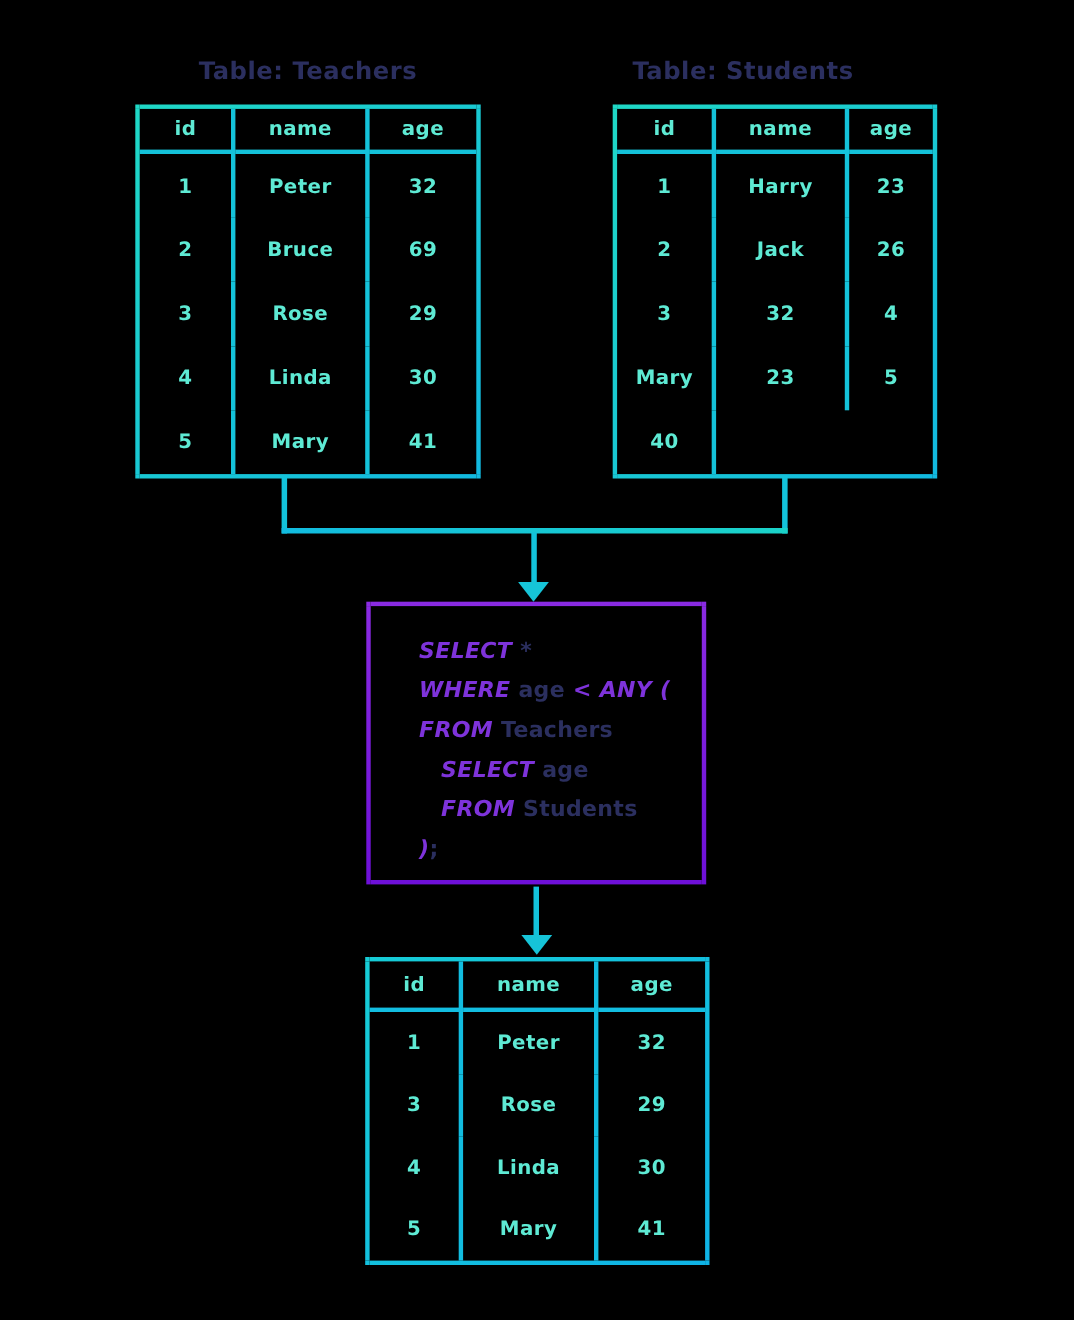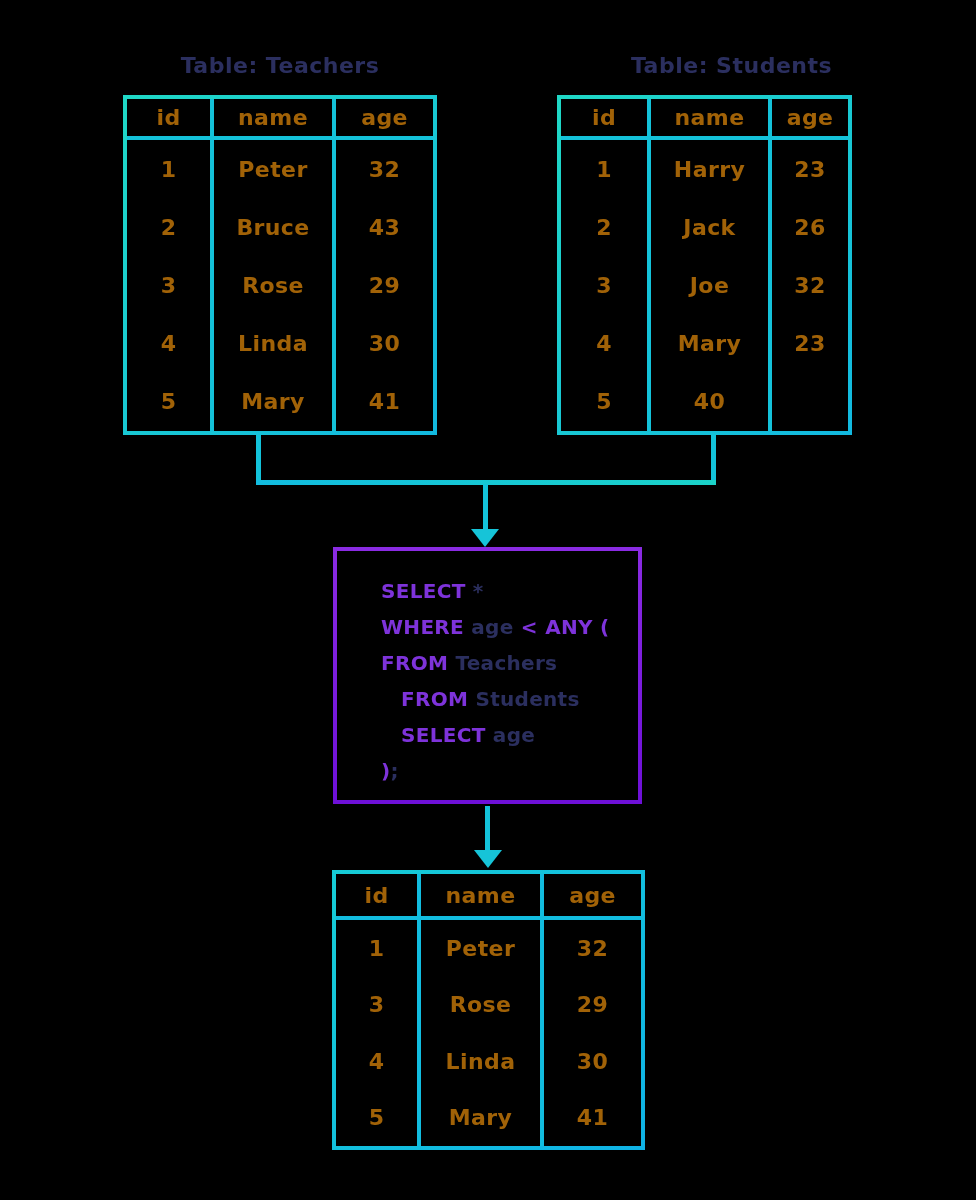--- a/index.html
+++ b/index.html
@@ -13,21 +13,21 @@
   }
   .dtable{
     position:absolute;display:grid;box-sizing:border-box;
     border:4px solid #16c8d4;
     border-image:linear-gradient(135deg,#1fd8c6 0%,#12b9e0 100%) 1;
     background:transparent;
   }
   .dtable{--div:#14c2da;}
   .cell{
     display:flex;align-items:center;justify-content:center;
-    color:#a16207;font-size:22px;letter-spacing:.4px;box-sizing:border-box;
+    color:#5eead4;font-size:18px;letter-spacing:.4px;box-sizing:border-box;
   }
   .cell:nth-child(3n+1),.cell:nth-child(3n+2){border-right:4px solid var(--div);}
   .cell.hd{border-bottom:4px solid var(--div);}
   
   #teachers-table{left:123px;top:95px;width:314px;height:340px;
     grid-template-columns:87px 122px 97px;grid-template-rows:41px repeat(5,58.2px);}
   #students-table{left:557px;top:95px;width:295px;height:340px;
     grid-template-columns:90px 121px 76px;grid-template-rows:41px repeat(5,58.2px);}
   #result-table{left:332px;top:870px;width:313px;height:280px;
     grid-template-columns:85px 123px 97px;grid-template-rows:46px repeat(4,56.5px);
@@ -49,41 +49,41 @@
   #arrow2-head{left:474px;top:850px;}
   
   #sql-box{
     position:absolute;left:333px;top:547px;width:309px;height:257px;
     box-sizing:border-box;border:4px solid #7d1fdc;
     border-image:linear-gradient(180deg,#8a2be2 0%,#6e10d8 100%) 1;
     padding:22px 0 0 44px;
   }
   .sql-line{white-space:pre;line-height:36px;font-size:20px;letter-spacing:.3px;}
   .sql-line.indent{margin-left:20px;}
-  .kw{color:#7e33da;}
+  .kw{color:#7e33da;font-style:italic;}
   .pl{color:#2b2f5f;}
 </style>
 </head>
 <body>
 
 <div class="canvas">
 
   <div class="tbl-title" style="left:123px;top:53px;width:314px;">Table: Teachers</div>
-  <div class="tbl-title" style="left:584px;top:53px;width:295px;">Table: Students</div>
+  <div class="tbl-title" style="left:528px;top:53px;width:295px;">Table: Students</div>
 
   <div class="dtable" id="teachers-table">
     <div class="cell hd">id</div>
     <div class="cell hd">name</div>
     <div class="cell hd">age</div>
     <div class="cell">1</div>
     <div class="cell">Peter</div>
     <div class="cell">32</div>
     <div class="cell">2</div>
     <div class="cell">Bruce</div>
-    <div class="cell">43</div>
+    <div class="cell">69</div>
     <div class="cell">3</div>
     <div class="cell">Rose</div>
     <div class="cell">29</div>
     <div class="cell">4</div>
     <div class="cell">Linda</div>
     <div class="cell">30</div>
     <div class="cell">5</div>
     <div class="cell">Mary</div>
     <div class="cell">41</div>
   </div>
@@ -92,41 +92,40 @@
     <div class="cell hd">id</div>
     <div class="cell hd">name</div>
     <div class="cell hd">age</div>
     <div class="cell">1</div>
     <div class="cell">Harry</div>
     <div class="cell">23</div>
     <div class="cell">2</div>
     <div class="cell">Jack</div>
     <div class="cell">26</div>
     <div class="cell">3</div>
-    <div class="cell">Joe</div>
     <div class="cell">32</div>
     <div class="cell">4</div>
     <div class="cell">Mary</div>
     <div class="cell">23</div>
     <div class="cell">5</div>
     <div class="cell">40</div>
   </div>
 
   <div class="cline" id="conn-left-v"></div>
   <div class="cline" id="conn-right-v"></div>
   <div class="cline" id="conn-h"></div>
   <div class="cline" id="arrow1-shaft"></div>
   <div class="arrowhead" id="arrow1-head"></div>
 
   <div id="sql-box">
     <div class="sql-line"><span class="kw">SELECT</span><span class="pl"> *</span></div>
     <div class="sql-line"><span class="kw">WHERE</span><span class="pl"> age </span><span class="kw">&lt; ANY (</span></div>
     <div class="sql-line"><span class="kw">FROM</span><span class="pl"> Teachers</span></div>
+    <div class="sql-line indent"><span class="kw">SELECT</span><span class="pl"> age</span></div>
     <div class="sql-line indent"><span class="kw">FROM</span><span class="pl"> Students</span></div>
-    <div class="sql-line indent"><span class="kw">SELECT</span><span class="pl"> age</span></div>
     <div class="sql-line"><span class="kw">)</span><span class="pl">;</span></div>
   </div>
 
   <div class="cline" id="arrow2-shaft"></div>
   <div class="arrowhead" id="arrow2-head"></div>
 
   <div class="dtable" id="result-table">
     <div class="cell hd">id</div>
     <div class="cell hd">name</div>
     <div class="cell hd">age</div>

